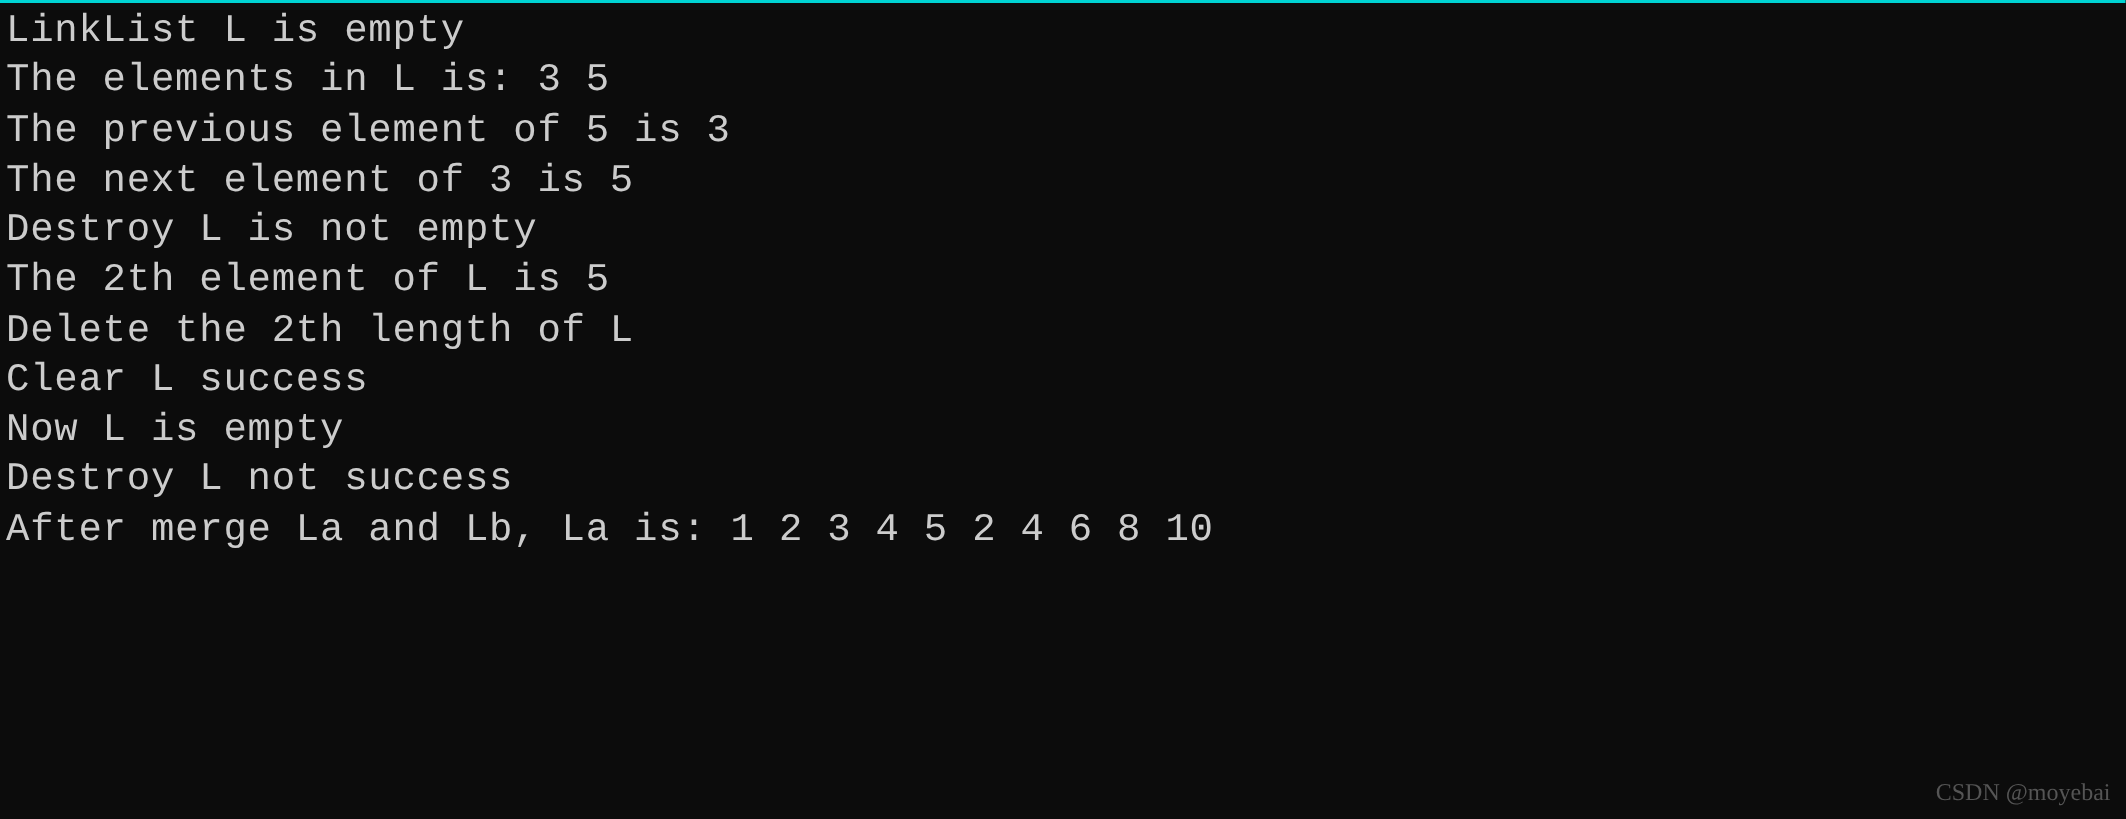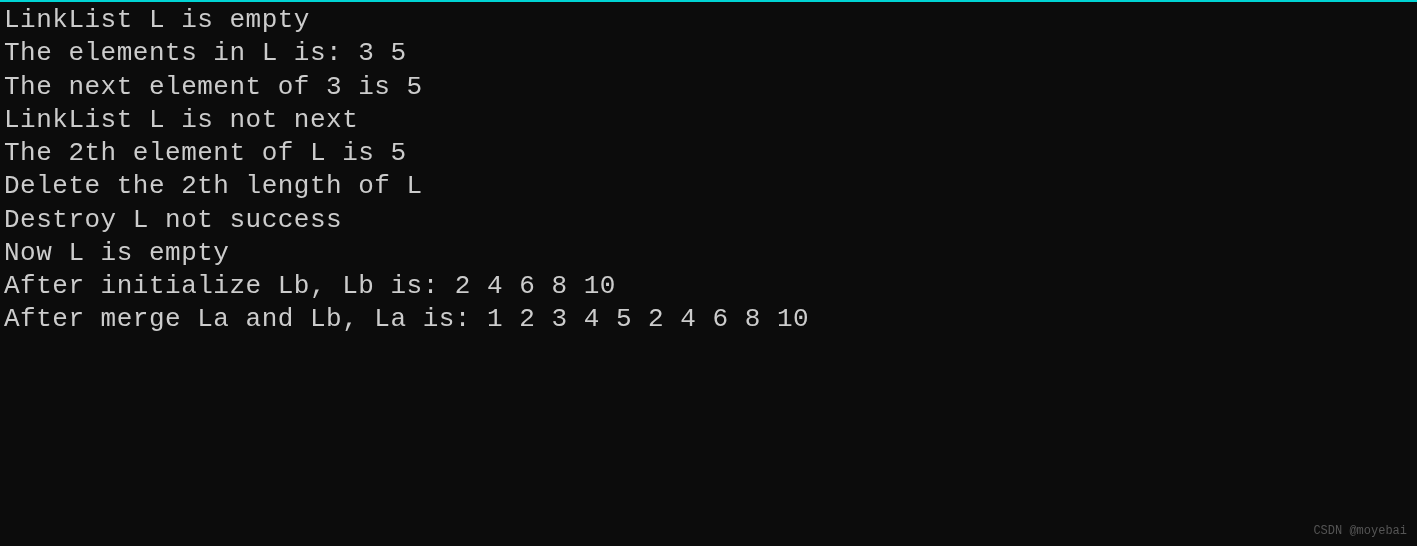--- a/index.html
+++ b/index.html
@@ -22,35 +22,36 @@
     }
     .terminal-line {
       white-space: pre;
       line-height: 1.28;
       font-weight: 400;
     }
     .watermark {
       position: absolute;
       bottom: 8px;
       right: 10px;
-      font-size: 12px;
+      font-size: 16px;
       color: #555555;
-      font-family: Liberation Mono, monospace;
+      font-family: Liberation Serif, serif;
       letter-spacing: 0;
     }
   </style>
 </head>
 <body>
 
 <div>
   <div class="terminal-line">LinkList L is empty</div>
   <div class="terminal-line">The elements in L is: 3 5</div>
+  <div class="terminal-line">The previous element of 5 is 3</div>
   <div class="terminal-line">The next element of 3 is 5</div>
-  <div class="terminal-line">LinkList L is not next</div>
+  <div class="terminal-line">Destroy L is not empty</div>
   <div class="terminal-line">The 2th element of L is 5</div>
   <div class="terminal-line">Delete the 2th length of L</div>
+  <div class="terminal-line">Clear L success</div>
+  <div class="terminal-line">Now L is empty</div>
   <div class="terminal-line">Destroy L not success</div>
-  <div class="terminal-line">Now L is empty</div>
-  <div class="terminal-line">After initialize Lb, Lb is: 2 4 6 8 10</div>
   <div class="terminal-line">After merge La and Lb, La is: 1 2 3 4 5 2 4 6 8 10</div>
 </div>
 
 <div class="watermark">CSDN @moyebai</div>
 
 </body></html>

